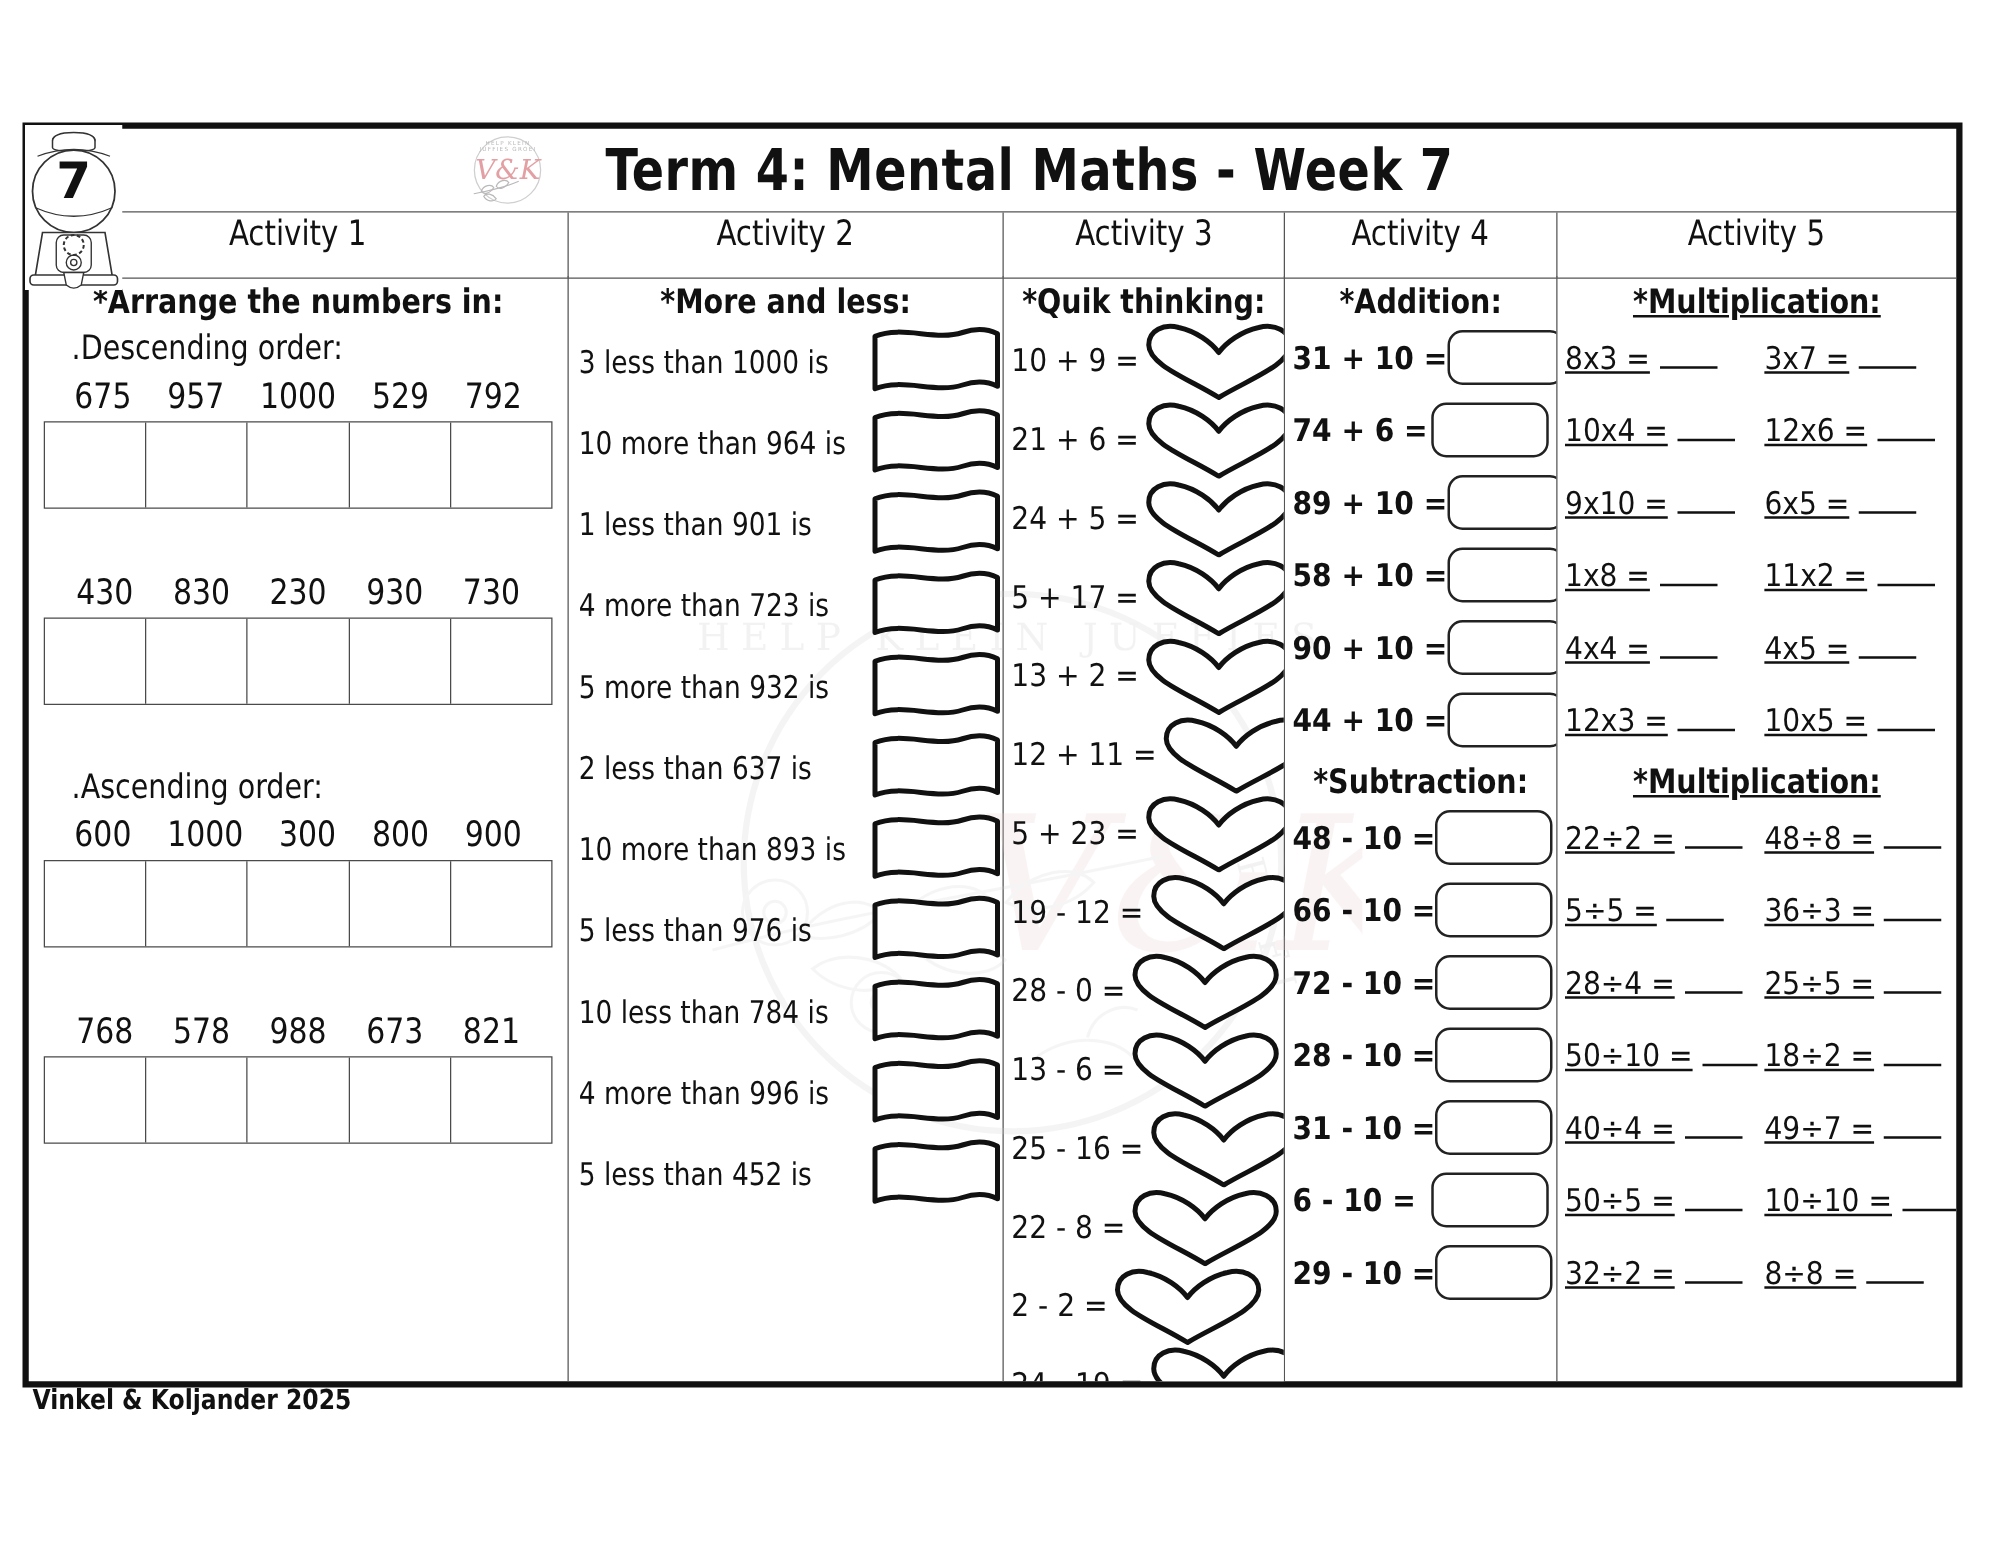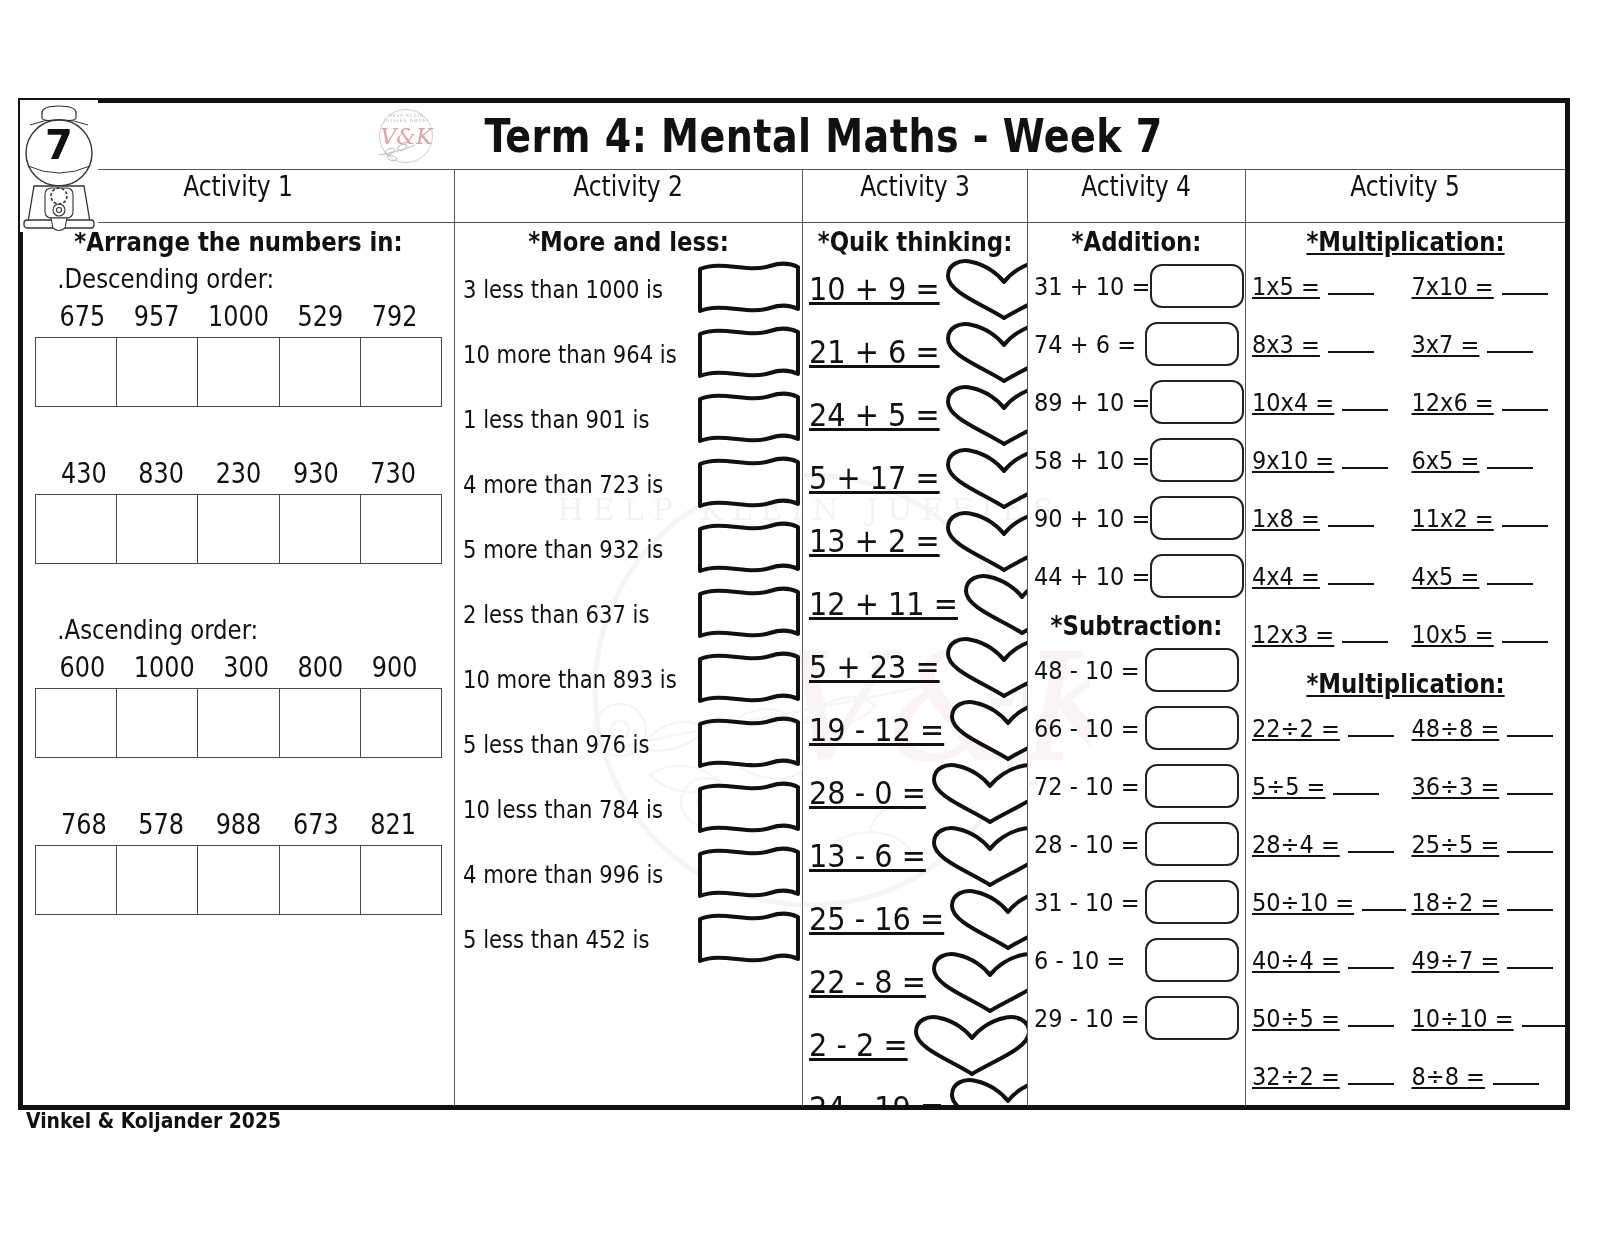--- a/index.html
+++ b/index.html
@@ -60,26 +60,26 @@
   .boxrow div:last-child{border-right:none;}
   .gap{height:44px;}
 
   
   .ml-item{display:flex;align-items:center;height:65px;padding-left:8px;}
   .ml-text{font-size:25px;white-space:nowrap;font-family:"DejaVu Sans Condensed","DejaVu Sans",sans-serif;transform:scaleX(.94);transform-origin:left center;}
   .flag{margin-left:auto;width:106px;height:58px;flex:0 0 auto;}
 
   
   .qt-item{display:flex;align-items:center;height:63px;padding-left:6px;}
-  .qt-text{font-size:32px;white-space:nowrap;font-family:"DejaVu Sans Condensed","DejaVu Sans",sans-serif;text-decoration:underline;}
+  .qt-text{font-size:25px;white-space:nowrap;font-family:"DejaVu Sans Condensed","DejaVu Sans",sans-serif;}
   .heart{margin-left:2px;width:125px;height:62px;flex:0 0 auto;}
 
   
   .add-item{display:flex;align-items:center;height:58px;padding-left:6px;}
-  .add-text{font-size:25px;white-space:nowrap;font-family:"DejaVu Sans Condensed","DejaVu Sans",sans-serif;}
+  .add-text{font-size:25px;white-space:nowrap;font-family:"DejaVu Sans Condensed","DejaVu Sans",sans-serif;font-weight:bold;}
   .rbox{margin-left:auto;margin-right:6px;width:94px;height:44px;border:2px solid #222;border-radius:12px;box-sizing:border-box;flex:0 0 auto;}
 
   
   .mx-row{display:flex;height:58px;align-items:center;}
   .mx-cell{width:50%;display:flex;align-items:baseline;padding-left:6px;box-sizing:border-box;}
   .mx-text{font-size:25px;white-space:nowrap;font-family:"DejaVu Sans Condensed","DejaVu Sans",sans-serif;}
   .blank{display:inline-block;width:46px;border-bottom:2.2px solid #111;margin-left:8px;height:20px;}
 
   
   .footer{position:absolute;left:26px;top:1108px;font-size:22px;font-weight:600;
@@ -461,30 +461,20 @@
             <span class="rbox"></span>
           </div>
         </div>
     </div>
 
     <div class="col c5">
       <div class="sect-title">*Multiplication:</div>
       <div id="a5mul">
           <div class="mx-row">
             <div class="mx-cell">
-              <span class="mx-text">1x5 =</span>
-              <span class="blank"></span>
-            </div>
-            <div class="mx-cell">
-              <span class="mx-text">7x10 =</span>
-              <span class="blank"></span>
-            </div>
-          </div>
-          <div class="mx-row">
-            <div class="mx-cell">
               <span class="mx-text">8x3 =</span>
               <span class="blank"></span>
             </div>
             <div class="mx-cell">
               <span class="mx-text">3x7 =</span>
               <span class="blank"></span>
             </div>
           </div>
           <div class="mx-row">
             <div class="mx-cell">

